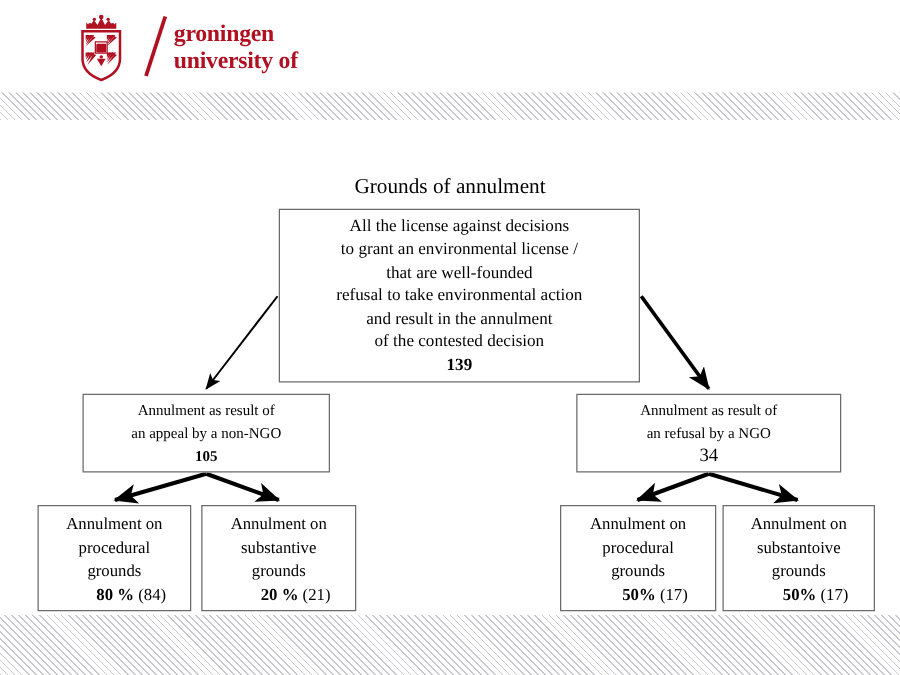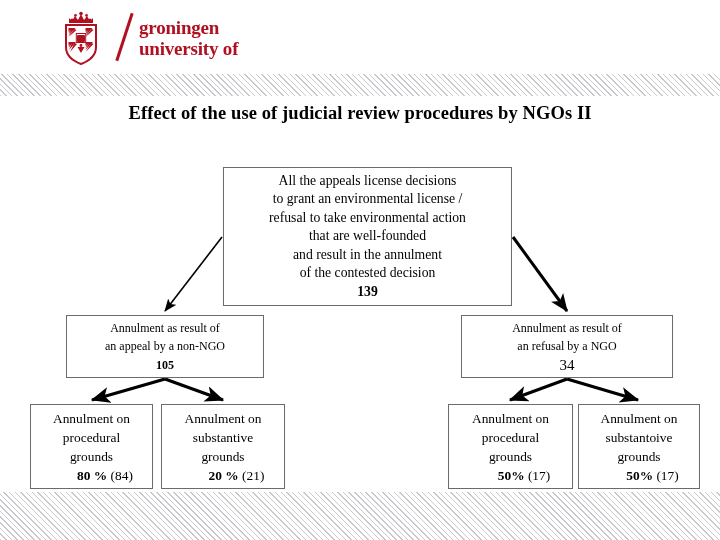--- a/index.html
+++ b/index.html
@@ -200,44 +200,44 @@
         <rect x="19.3" y="22.5" width="9.4" height="9" fill="none" stroke="#B01020" stroke-width="1"></rect>
       </svg>
     </div>
     <div class="slash"></div>
     <div class="wordmark">
       <span>groningen</span>
       <span>university of</span>
     </div>
   </div>
 
-  <div class="title">Effect of the use of judicial review procedures by NGOs II</div>
+  <div class="subtitle">Grounds of annulment</div>
 
   <svg id="connectors">
     <defs>
       <marker id="ah-thin" markerWidth="9" markerHeight="9" refX="7.4" refY="3.2" orient="auto" markerUnits="strokeWidth">
         <path d="M0,0 L8,3.2 L0,6.4 L1.9,3.2 z" fill="#000000"></path>
       </marker>
       <marker id="ah-thick" markerWidth="7" markerHeight="7" refX="5.6" refY="2.5" orient="auto" markerUnits="strokeWidth">
         <path d="M0,0 L6,2.5 L0,5 L1.5,2.5 z" fill="#000000"></path>
       </marker>
     </defs>
     <line x1="222" y1="237" x2="165" y2="311" stroke="#000000" stroke-width="1.6" marker-end="url(#ah-thin)"></line>
     <line x1="513" y1="237" x2="567" y2="311" stroke="#000000" stroke-width="3" marker-end="url(#ah-thick)"></line>
     <line x1="165" y1="379" x2="92" y2="400" stroke="#000000" stroke-width="3.2" marker-end="url(#ah-thick)"></line>
     <line x1="165" y1="379" x2="223" y2="400" stroke="#000000" stroke-width="3.2" marker-end="url(#ah-thick)"></line>
     <line x1="567" y1="379" x2="510" y2="400" stroke="#000000" stroke-width="3.2" marker-end="url(#ah-thick)"></line>
     <line x1="567" y1="379" x2="638" y2="400" stroke="#000000" stroke-width="3.2" marker-end="url(#ah-thick)"></line>
   </svg>
 
   <div class="box" id="box-root">
-    <span class="ln">All the appeals license decisions</span>
+    <span class="ln">All the license against decisions</span>
     <span class="ln">to grant an environmental license /</span>
+    <span class="ln">that are well-founded</span>
     <span class="ln">refusal to take environmental action</span>
-    <span class="ln">that are well-founded</span>
     <span class="ln">and result in the annulment</span>
     <span class="ln">of the contested decision</span>
     <span class="ln num">139</span>
   </div>
 
   <div class="box" id="box-nonngo">
     <span class="ln">Annulment as result of</span>
     <span class="ln">an appeal by  a non-NGO</span>
     <span class="ln num">105</span>
   </div>

